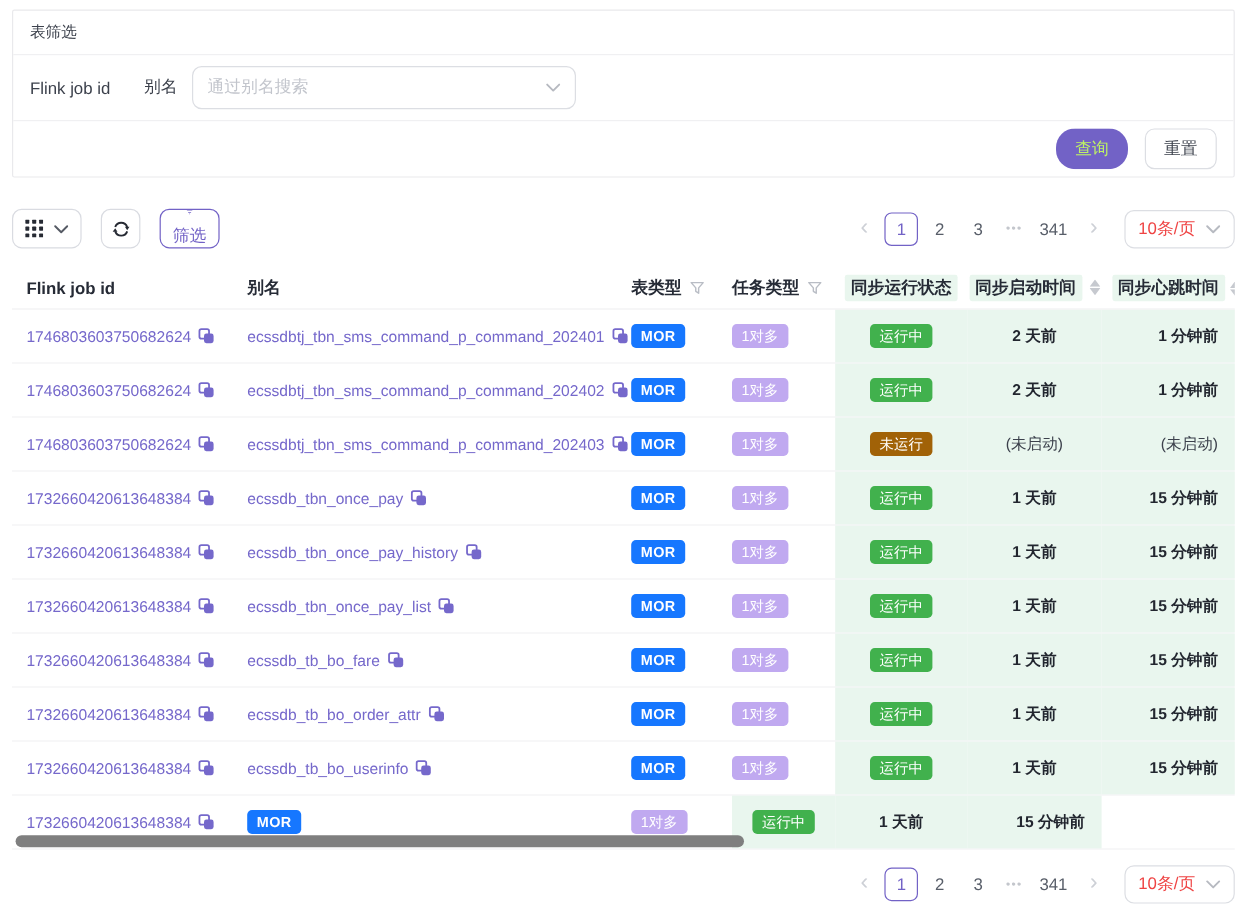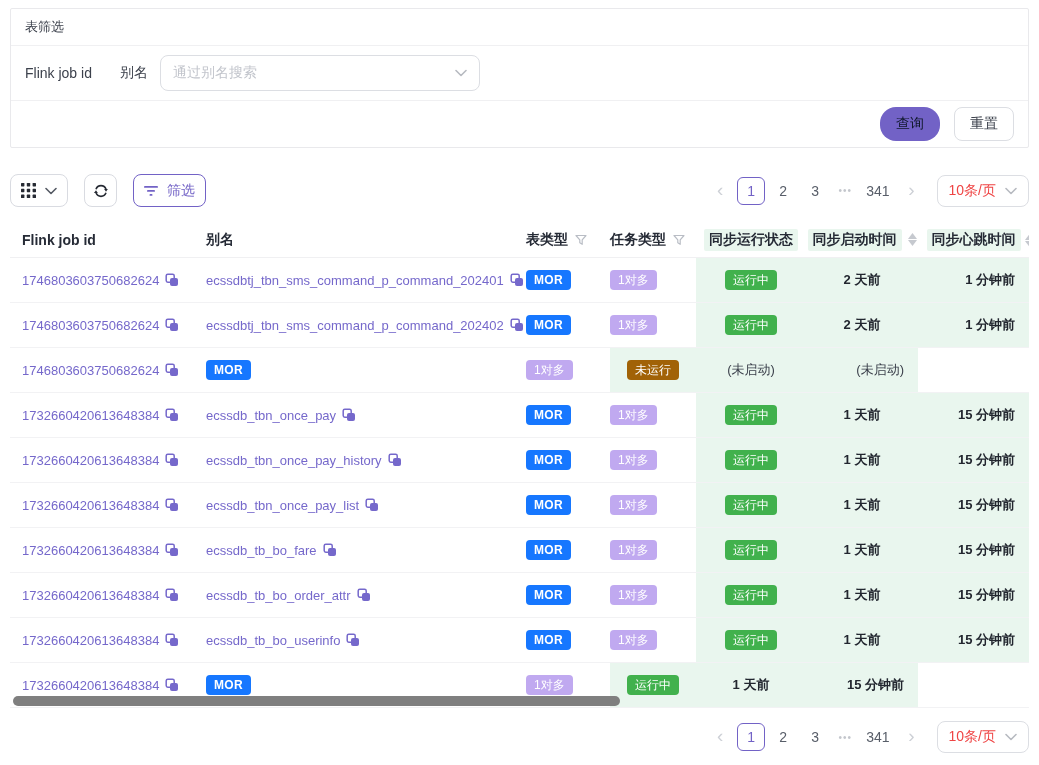--- a/index.html
+++ b/index.html
@@ -17,30 +17,30 @@
   .fc-field + .fc-field { margin-left:16px; }
   .fc-label { font-size:14px; color:#3c414c; margin-right:12px; white-space:nowrap; }
   .select-box { width:320px; height:36px; border:1px solid #dcdee3; border-radius:8px;
     display:flex; align-items:center; padding:0 12px; background:#fff; cursor:pointer; }
   .select-box .ph { flex:1; font-size:14px; color:#c2c5cc; }
   .chev { width:12px; height:8px; stroke:#b7bac1; fill:none; stroke-width:1.6;
     stroke-linecap:round; stroke-linejoin:round; }
   .fc-actions { display:flex; justify-content:flex-end; gap:14px; padding:6px 14px; height:46px; align-items:center; }
   .btn { height:34px; padding:0 15px; border-radius:8px; font-size:14px; display:flex;
     align-items:center; cursor:pointer; border:1px solid transparent; }
-  .btn-primary { background:var(--accent); color:#0f172a;border-radius:16px; }
+  .btn-primary { background:var(--accent); color:#bef264;border-radius:16px; }
   .btn-default { background:#fff; border-color:#dcdee3; color:#3c414c;text-align:center; }
 
   
   .toolbar { margin-top:26px; display:flex; justify-content:space-between; align-items:center; }
   .tb-left { display:flex; align-items:center; gap:16px; }
   .tb-btn { height:33px; border:1px solid #d9dbe1; border-radius:8px; background:#fff;
     display:flex; align-items:center; gap:9px; padding:0 10px; cursor:pointer; }
   .tb-btn.icon-only { width:33px; justify-content:center; padding:0; }
-  .tb-btn.accent { border-color:var(--accent); color:var(--accent); font-size:14px; }
+  .tb-btn.accent { border-color:var(--accent); color:var(--accent); font-size:14px;flex-direction:column; }
 
   
   .pager { display:flex; align-items:center; gap:4px; }
   .pg-arrow { width:26px; height:28px; line-height:26px; text-align:center; font-size:19px;
     color:#cdd0d6; cursor:pointer; user-select:none; }
   .pg-item { min-width:28px; height:28px; line-height:26px; text-align:center; font-size:14px;
     color:#585e69; border:1px solid transparent; border-radius:6px; cursor:pointer; padding:0 4px; }
   .pg-item.active { border-color:var(--accent); color:var(--accent); }
   .pg-dots { min-width:24px; text-align:center; color:#c3c6cc; font-size:10px; letter-spacing:1px; }
   .pg-size { margin-left:8px; height:32px; border:1px solid #dcdee3; border-radius:8px;
@@ -271,20 +271,27 @@
   </div>
       <div class="trow grid7">
     <div class="td">
       <a class="cell-link">1746803603750682624</a>
       <svg class="copy-ic" viewBox="0 0 14 14">
         <rect x="1.2" y="1.2" width="8" height="8" rx="1.6" fill="#fff" stroke="var(--link)" stroke-width="1.5"></rect>
         <rect x="5" y="5" width="8" height="8" rx="2" fill="var(--link)"></rect>
       </svg>
     </div>
     <div class="td">
+      <a class="cell-link">ecssdbtj_tbn_sms_command_p_command_202403</a>
+      <svg class="copy-ic" viewBox="0 0 14 14">
+        <rect x="1.2" y="1.2" width="8" height="8" rx="1.6" fill="#fff" stroke="var(--link)" stroke-width="1.5"></rect>
+        <rect x="5" y="5" width="8" height="8" rx="2" fill="var(--link)"></rect>
+      </svg>
+    </div>
+    <div class="td">
       <span class="badge bold" style="background: rgb(22, 119, 255);">MOR</span>
     </div>
     <div class="td">
       <span class="badge" style="background: rgb(192, 169, 240);">1对多</span>
     </div>
     <div class="td greenbg c-center">
       <span class="badge" style="background: #a16207;">未运行</span>
     </div>
     <div class="td greenbg c-center">
       <span class="time muted">(未启动)</span>

